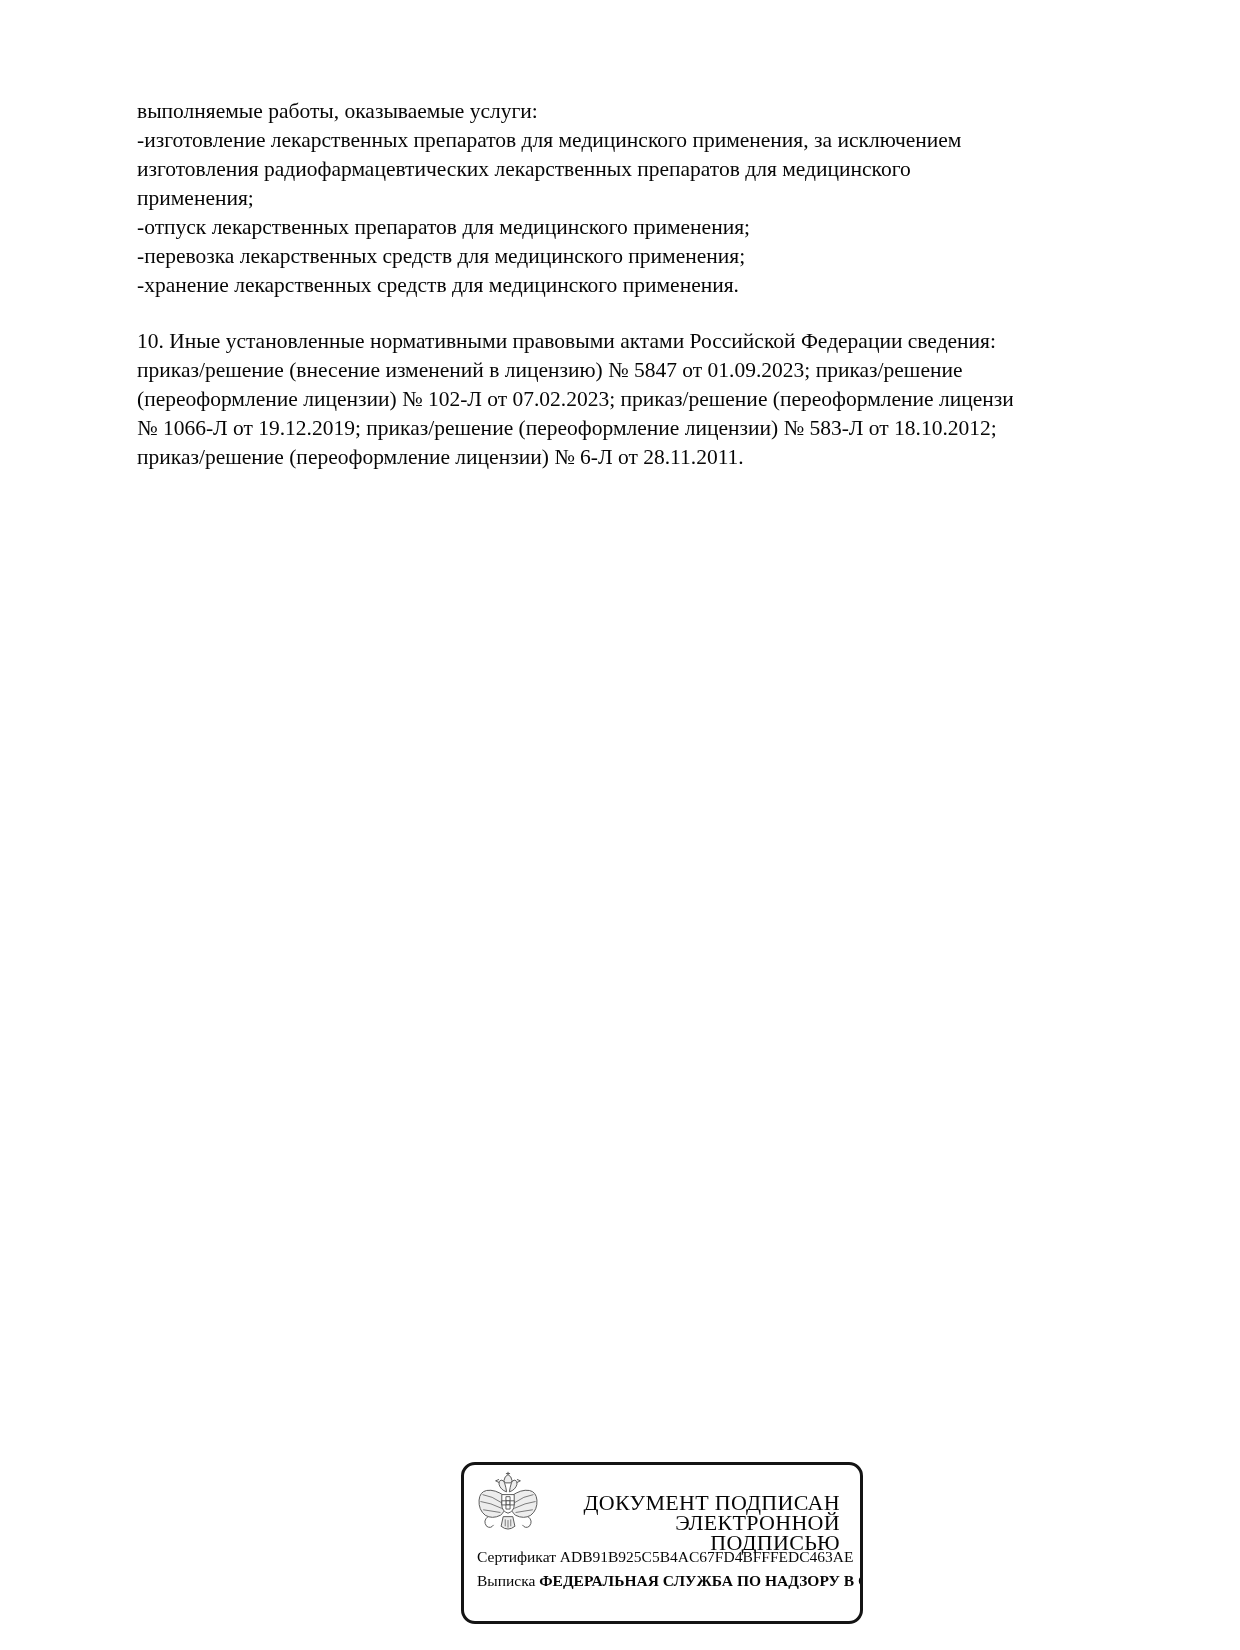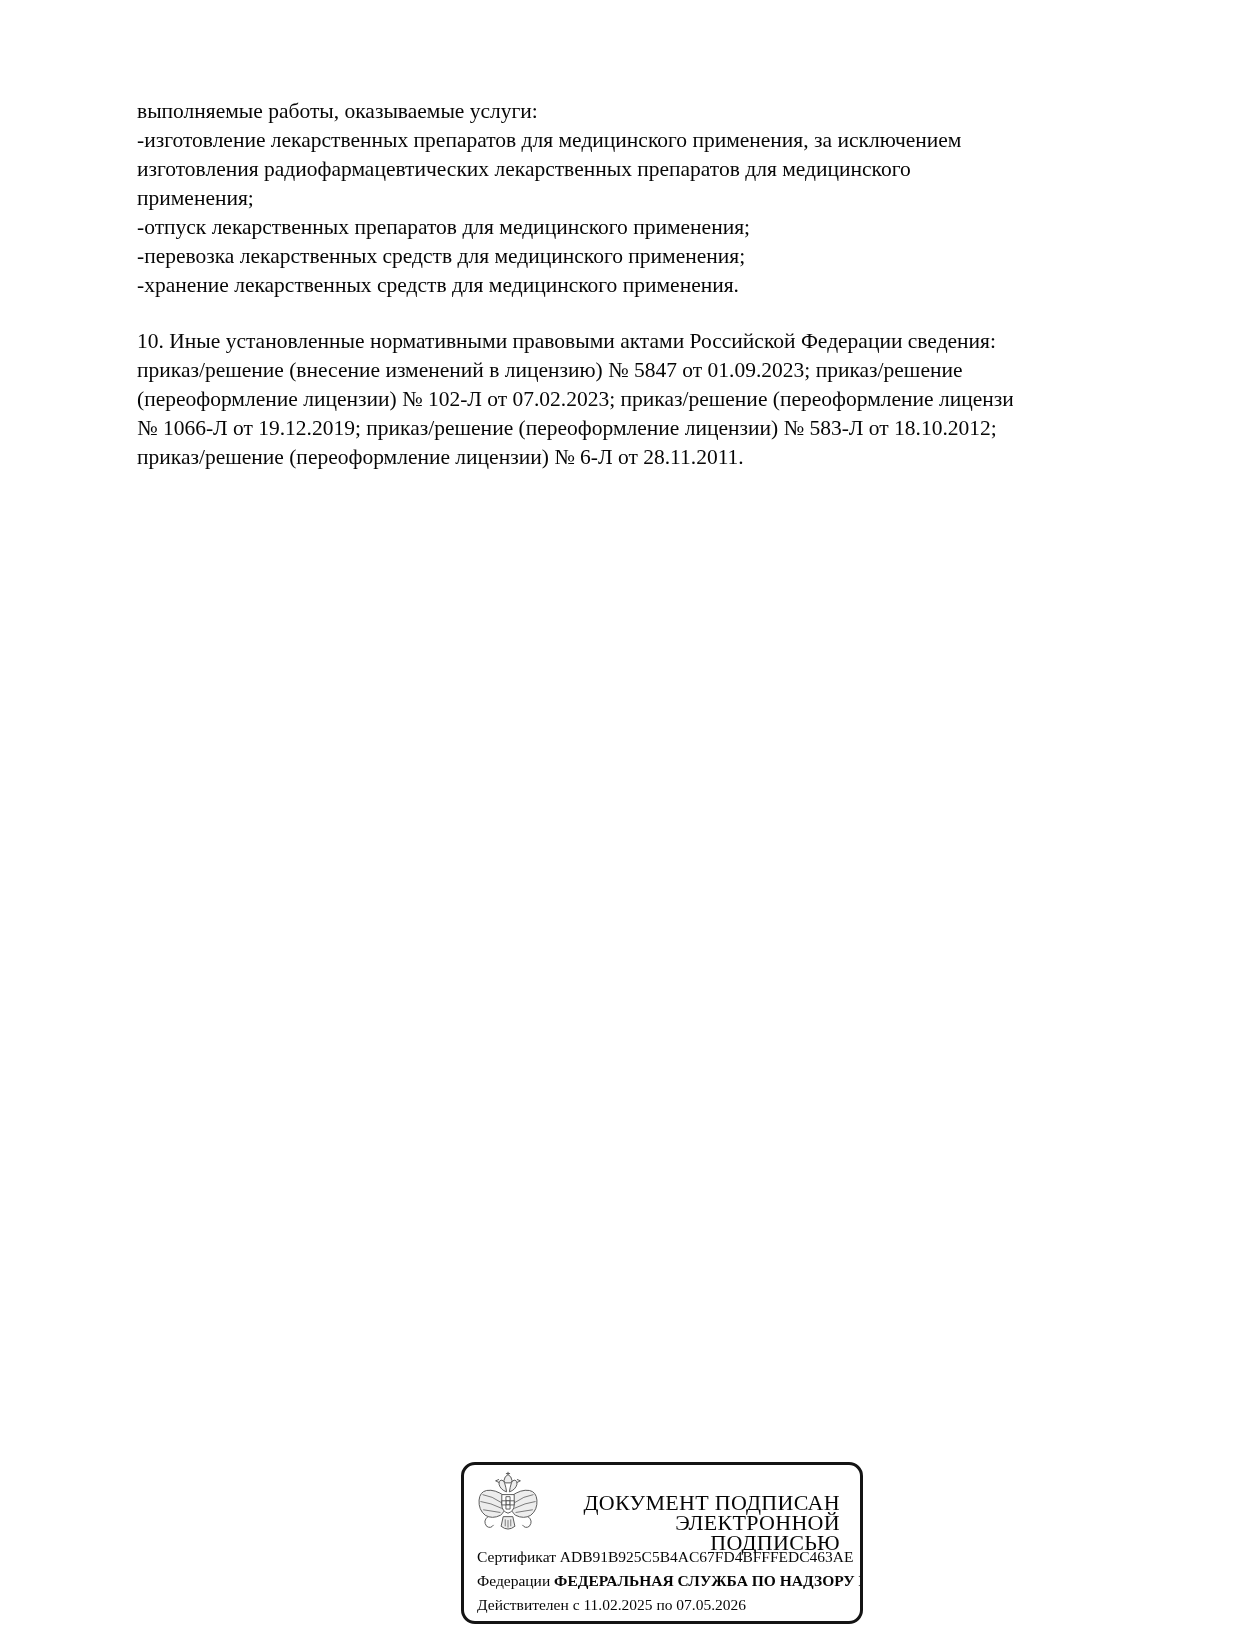--- a/index.html
+++ b/index.html
@@ -117,18 +117,17 @@
           </g>
         </g>
       </svg>
     </span>
 
     <div class="stamp-title">ДОКУМЕНТ ПОДПИСАН
 ЭЛЕКТРОННОЙ ПОДПИСЬЮ</div>
 
     <div class="stamp-info">
       <div class="info-line"><span>Сертификат</span> <span>ADB91B925C5B4AC67FD4BFFFEDC463AE</span></div>
-      <div class="info-line"><span>Федерации</span> <span class="owner-value">ФЕДЕРАЛЬНАЯ СЛУЖБА ПО НАДЗОРУ В СФ</span></div>
-      <div class="info-line">Действителен с 11.02.2025 по 07.05.2026</div>
+      <div class="info-line"><span>Выписка</span> <span class="owner-value">ФЕДЕРАЛЬНАЯ СЛУЖБА ПО НАДЗОРУ В СФ</span></div>
     </div>
   </section>
 
 </div>
 
 </body></html>

